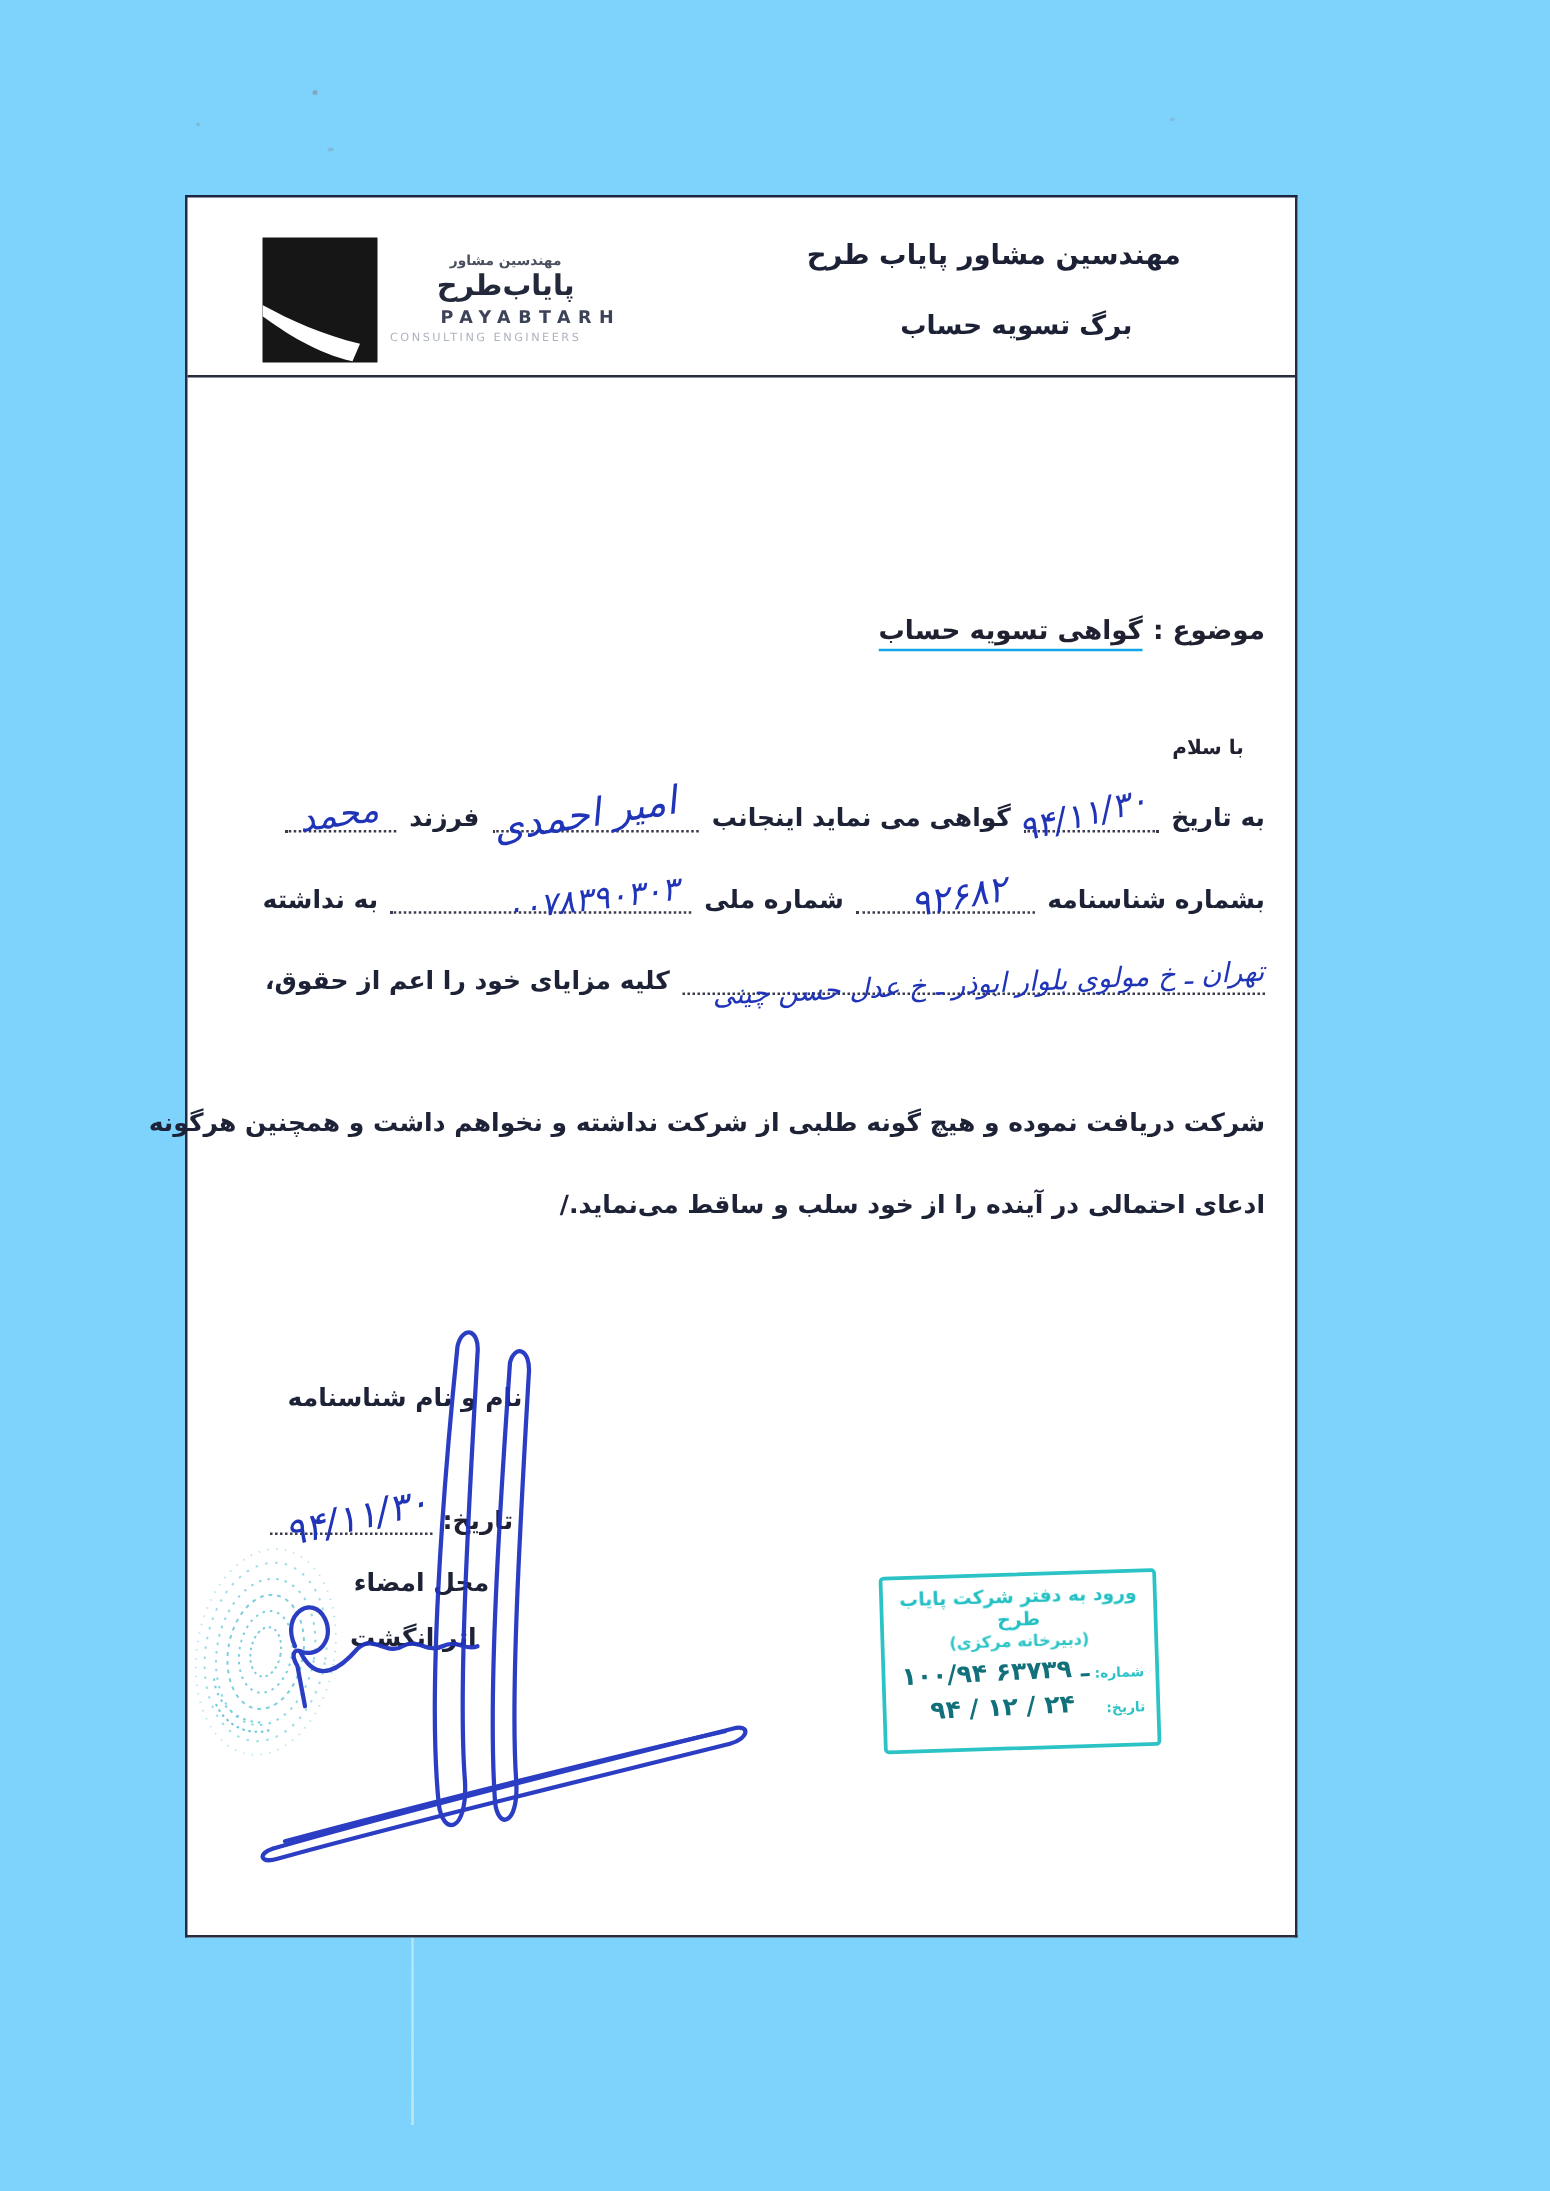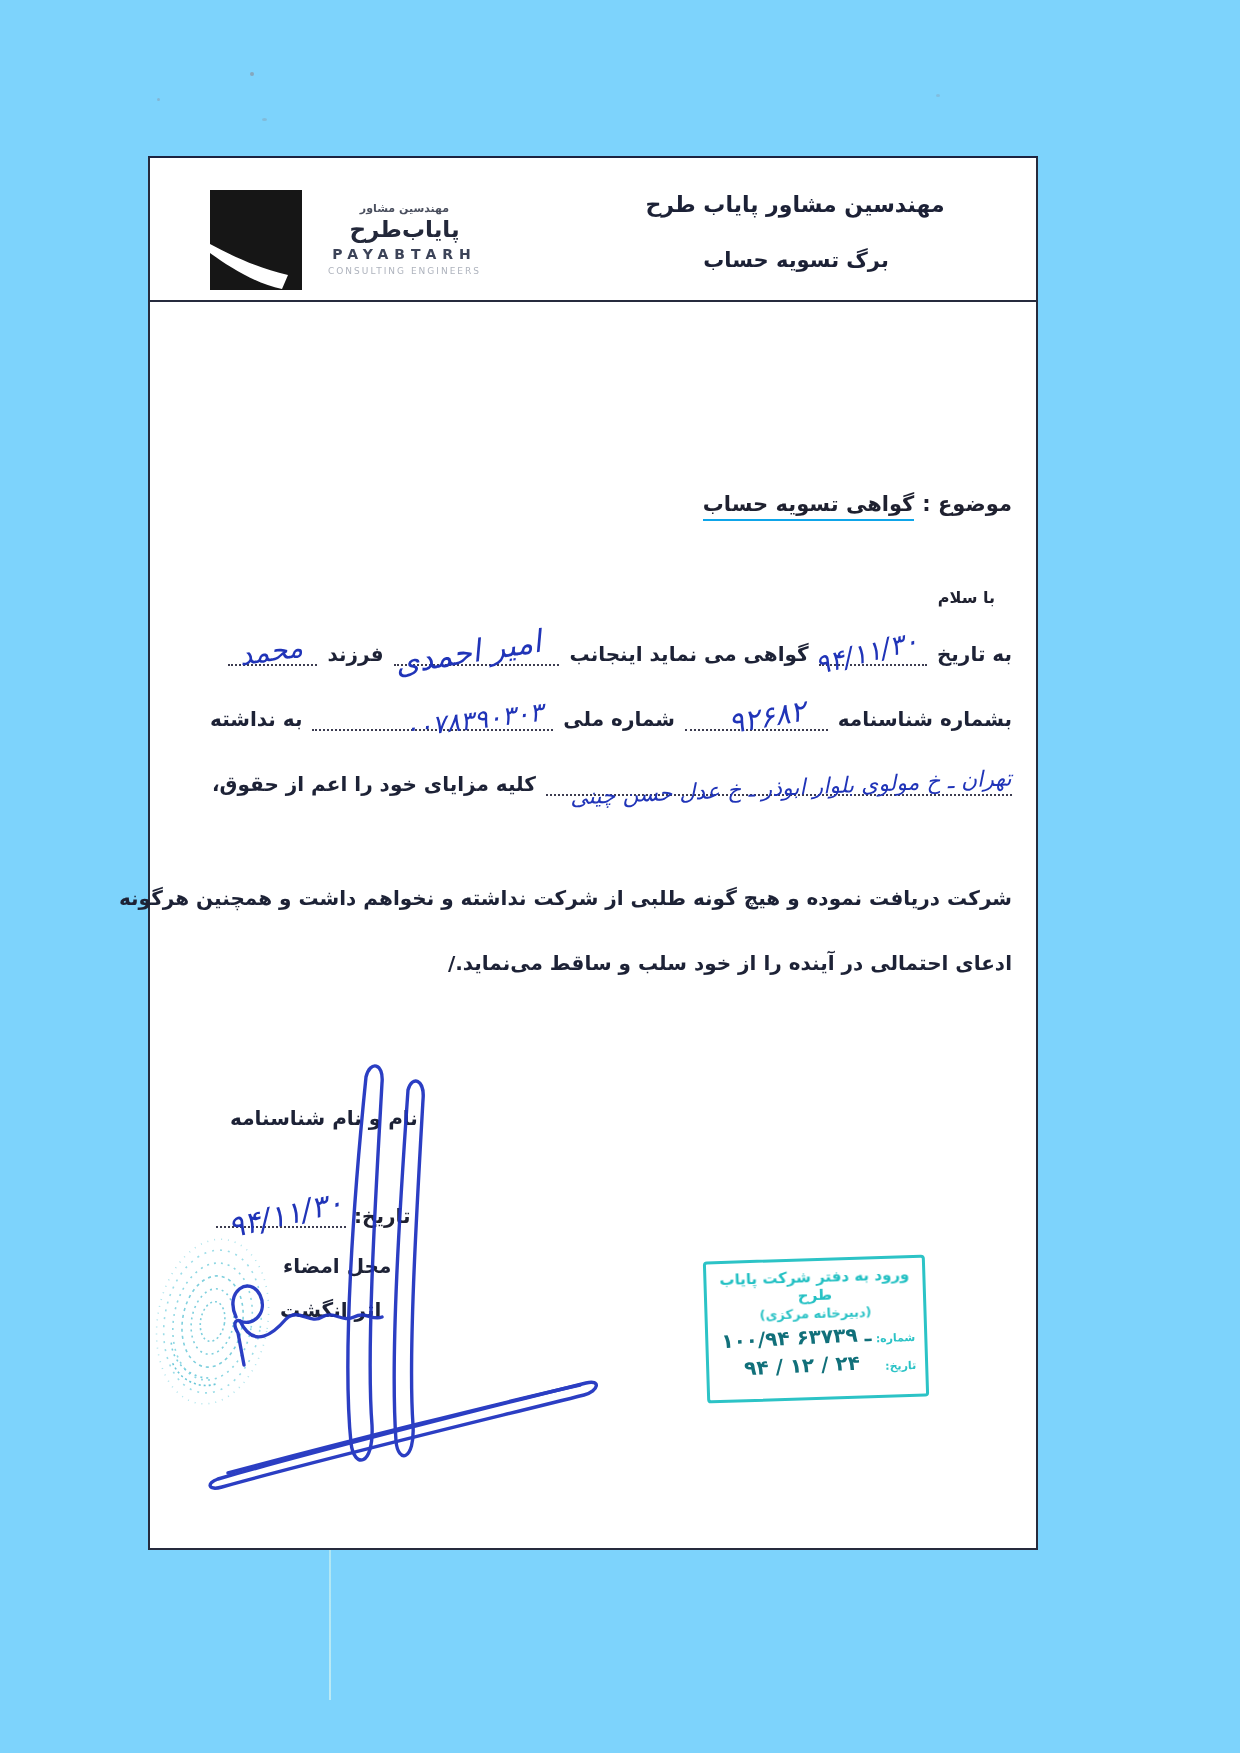--- a/index.html
+++ b/index.html
@@ -9,25 +9,25 @@
   
   .doc-box{position:absolute;left:148px;top:156px;width:886px;height:1390px;
            border:2px solid #262b3d;border-top-color:#1d2340;background:#fff;}
   .header-divider{position:absolute;left:0;right:0;top:142px;height:2px;background:#262b3d;}
   
   .logo-square{position:absolute;left:60px;top:32px;width:92px;height:100px;background:#161616;}
   .logo-text{position:absolute;left:162px;top:44px;width:185px;}
   .logo-tagline{font-size:11px;font-weight:bold;color:#4a4f5e;text-align:center;
                 letter-spacing:1px;filter:blur(.4px);}
   .logo-fa{font-size:23px;font-weight:bold;color:#23283a;text-align:center;margin-top:1px;}
-  .logo-en{font-size:14px;font-weight:bold;color:#3c4358;letter-spacing:6px;margin-top:4px;text-align:center;}
-  .logo-sub{font-size:9px;color:#aeb3bd;letter-spacing:2px;margin-top:4px;text-align:center;filter:blur(.3px);}
+  .logo-en{font-size:14px;font-weight:bold;color:#3c4358;letter-spacing:6px;margin-top:4px;text-align:right;}
+  .logo-sub{font-size:9px;color:#aeb3bd;letter-spacing:2px;margin-top:4px;text-align:left;filter:blur(.3px);}
   .company-name{position:absolute;left:490px;top:34px;width:310px;text-align:center;
                 font-size:22px;font-weight:bold;color:#1c2136;}
-  .form-title{position:absolute;left:491px;top:90px;width:310px;text-align:center;
+  .form-title{position:absolute;left:508px;top:90px;width:310px;text-align:center;
               font-size:21px;font-weight:bold;color:#1c2136;}
   
   .subject{position:absolute;top:334px;right:24px;direction:rtl;font-size:21px;font-weight:bold;
            display:flex;gap:8px;align-items:baseline;}
   .subject-value{border-bottom:2px solid #0ea5e9;padding-bottom:3px;}
   .salutation{position:absolute;top:430px;right:41px;direction:rtl;font-size:16px;font-weight:bold;}
   
   .pline{position:absolute;right:24px;left:78px;direction:rtl;display:flex;align-items:flex-end;
          gap:10px;font-size:20px;font-weight:bold;color:#1d2236;height:40px;white-space:nowrap;}
   .pline.textonly{display:block;height:auto;}

